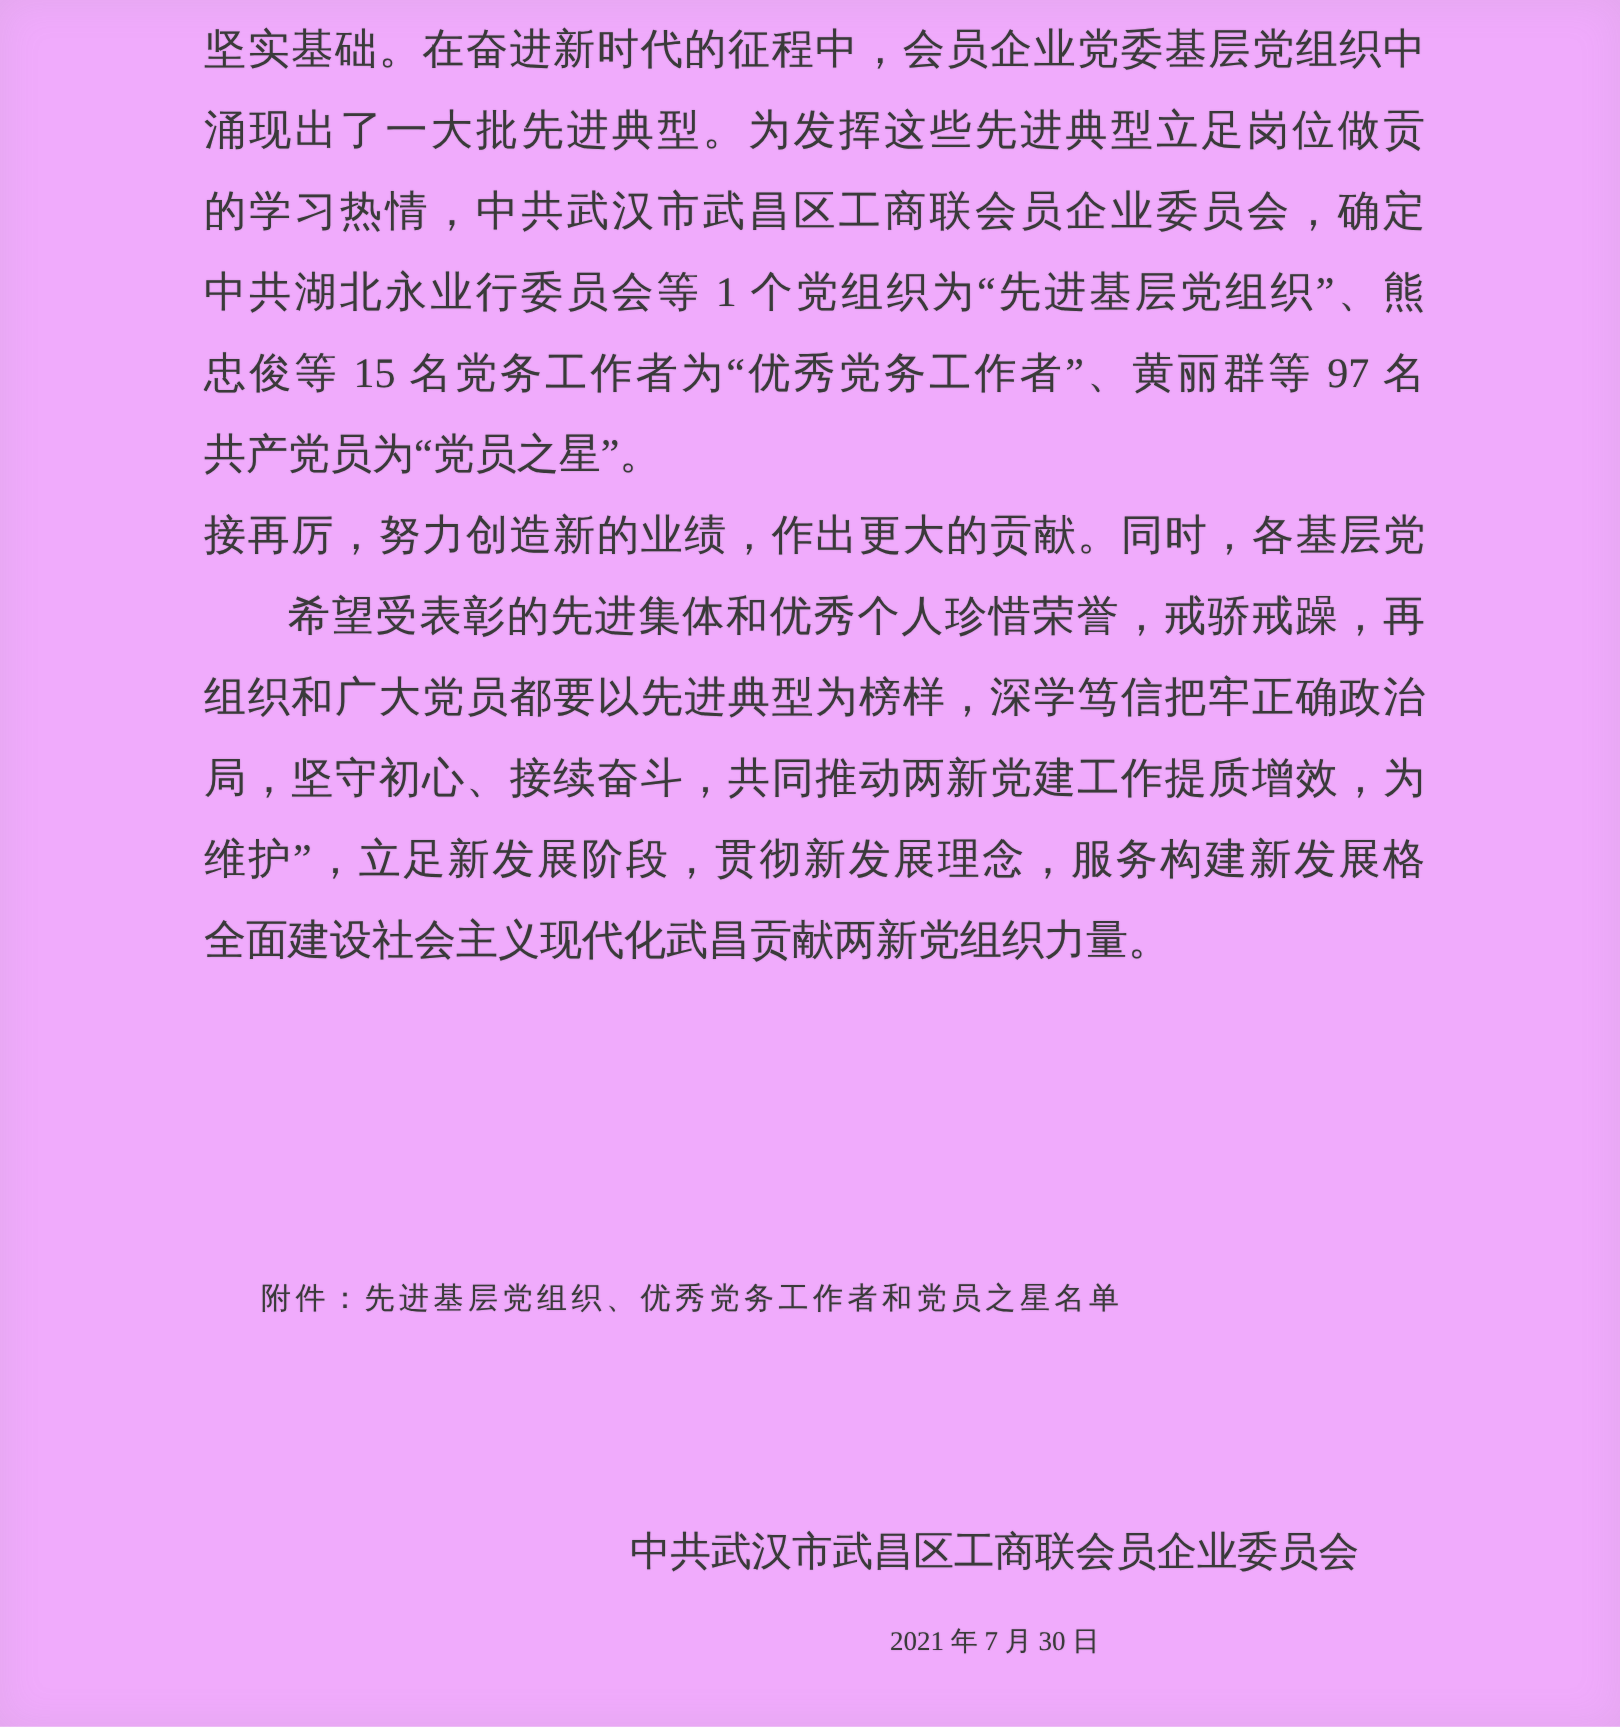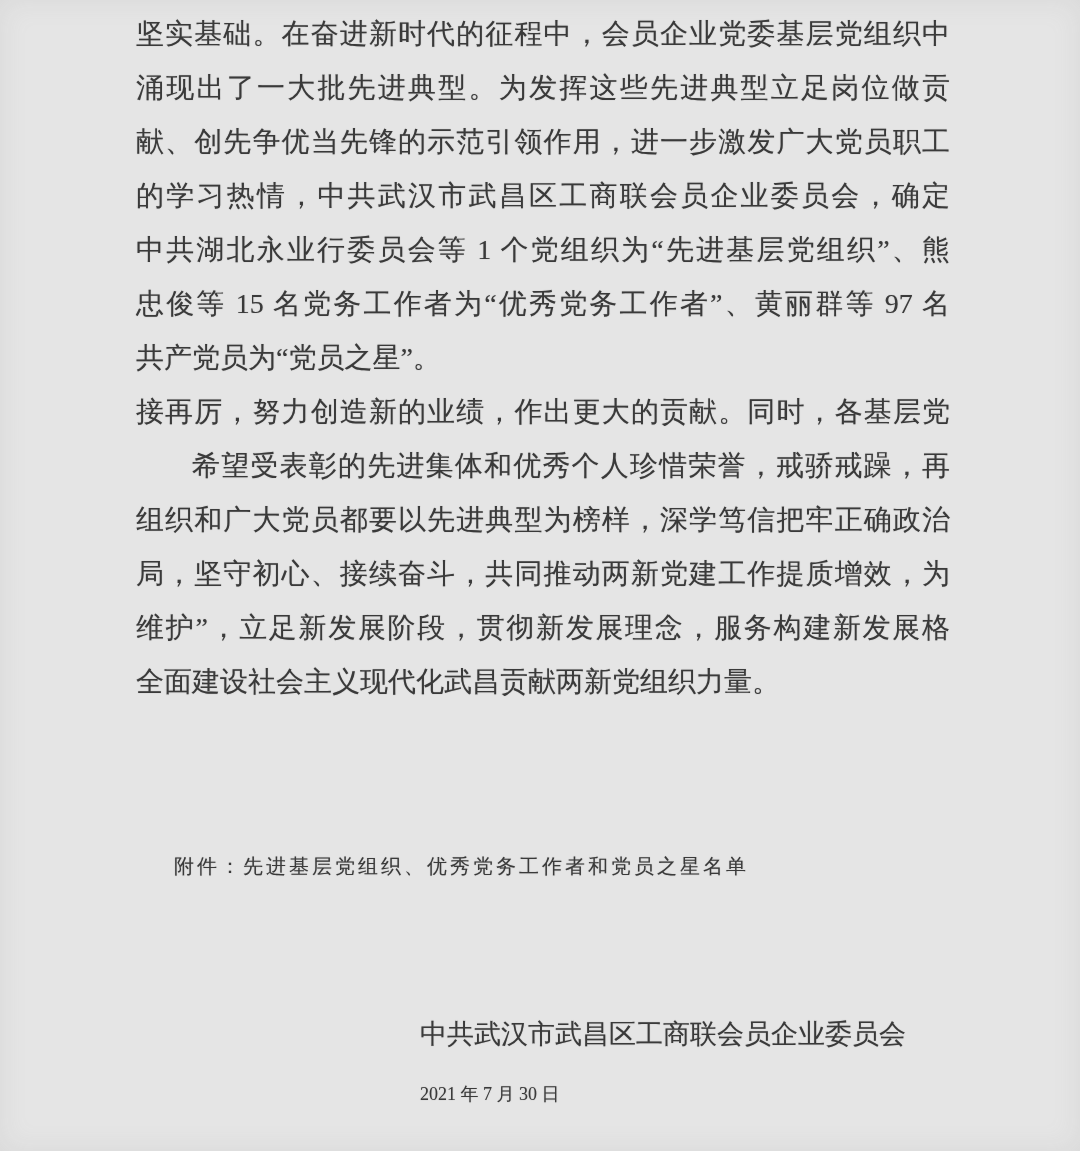--- a/index.html
+++ b/index.html
@@ -10,21 +10,21 @@
     width: 1080px;
     height: 1151px;
     background: #ffffff;
     overflow: hidden;
     font-family: "Liberation Serif", "DejaVu Serif", serif;
   }
   .page {
     position: relative;
     width: 1080px;
     height: 1151px;
-    background: #e5e5e5;
+    background: #f0abfc;
     box-shadow: inset 0 0 28px rgba(140,140,140,0.14);
     color: #3a3a3a;
   }
   .body-text {
     position: absolute;
     left: 136px;
     top: 7px;
     width: 814px;
   }
   .line {
@@ -48,20 +48,21 @@
     line-height: 54px;
     letter-spacing: 3px;
     color: #3a3a3a;
     text-shadow: 0 0 1px rgba(70,70,70,0.45);
   }
   .signature-block {
     position: absolute;
     left: 420px;
     top: 1007px;
     display: inline-block;
+    text-align: center;
     color: #3a3a3a;
     text-shadow: 0 0 1px rgba(70,70,70,0.45);
   }
   .signature-line {
     font-size: 27px;
     line-height: 54px;
     white-space: nowrap;
   }
   .date-line {
     font-size: 18px;
@@ -71,21 +72,20 @@
   }
 </style>
 </head>
 <body>
 
 <div class="page">
 
   <div class="body-text">
       <div class="line j">坚实基础。在奋进新时代的征程中，会员企业党委基层党组织中</div>
       <div class="line j">涌现出了一大批先进典型。为发挥这些先进典型立足岗位做贡</div>
-      <div class="line j">献、创先争优当先锋的示范引领作用，进一步激发广大党员职工</div>
       <div class="line j">的学习热情，中共武汉市武昌区工商联会员企业委员会，确定</div>
       <div class="line j">中共湖北永业行委员会等 1 个党组织为“先进基层党组织”、熊</div>
       <div class="line j">忠俊等 15 名党务工作者为“优秀党务工作者”、黄丽群等 97 名</div>
       <div class="line">共产党员为“党员之星”。</div>
       <div class="line j">接再厉，努力创造新的业绩，作出更大的贡献。同时，各基层党</div>
       <div class="line j" style="padding-left: 56px;">希望受表彰的先进集体和优秀个人珍惜荣誉，戒骄戒躁，再</div>
       <div class="line j">组织和广大党员都要以先进典型为榜样，深学笃信把牢正确政治</div>
       <div class="line j">局，坚守初心、接续奋斗，共同推动两新党建工作提质增效，为</div>
       <div class="line j">维护”，立足新发展阶段，贯彻新发展理念，服务构建新发展格</div>
       <div class="line">全面建设社会主义现代化武昌贡献两新党组织力量。</div>

